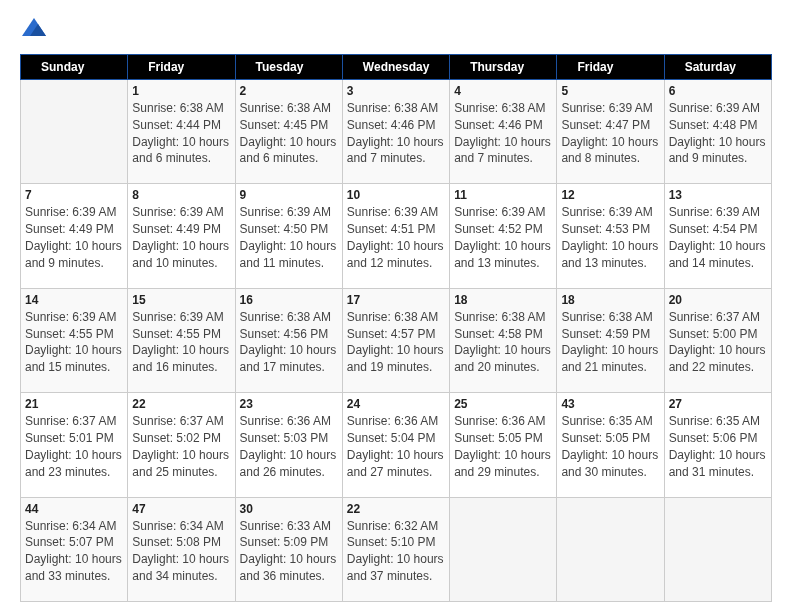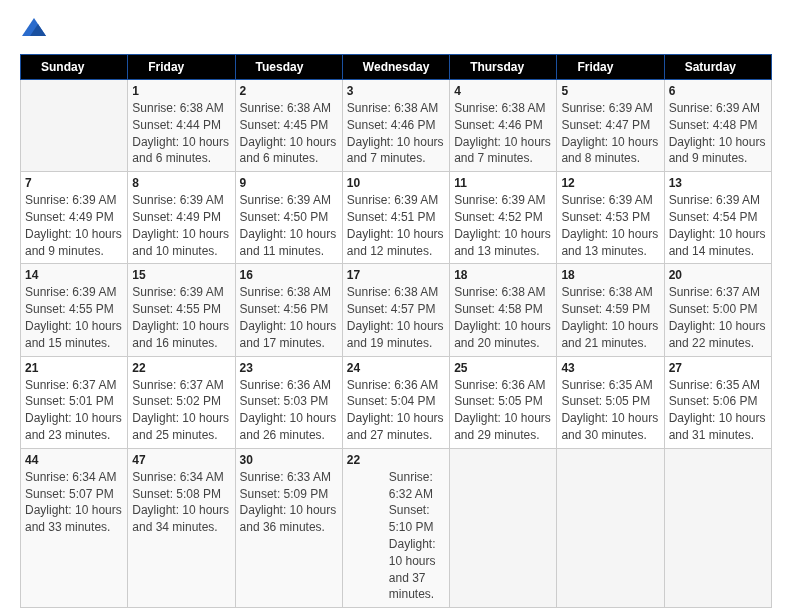--- a/index.html
+++ b/index.html
@@ -354,21 +354,21 @@
           </td>
           <td>
             <span class="day-number">30</span>
             <div class="day-info" style="white-space: pre-line;">Sunrise: 6:33 AM
 Sunset: 5:09 PM
 Daylight: 10 hours
 and 36 minutes.</div>
           </td>
           <td>
             <span class="day-number">22</span>
-            <div class="day-info" style="white-space: pre-line; margin-left: 42px;">Sunrise: 6:32 AM
+            <div class="day-info" style="white-space: pre-line;">Sunrise: 6:32 AM
 Sunset: 5:10 PM
 Daylight: 10 hours
 and 37 minutes.</div>
           </td>
           <td class="empty-cell"></td>
           <td class="empty-cell"></td>
           <td class="empty-cell"></td>
         </tr>
       </tbody>
   </table>

